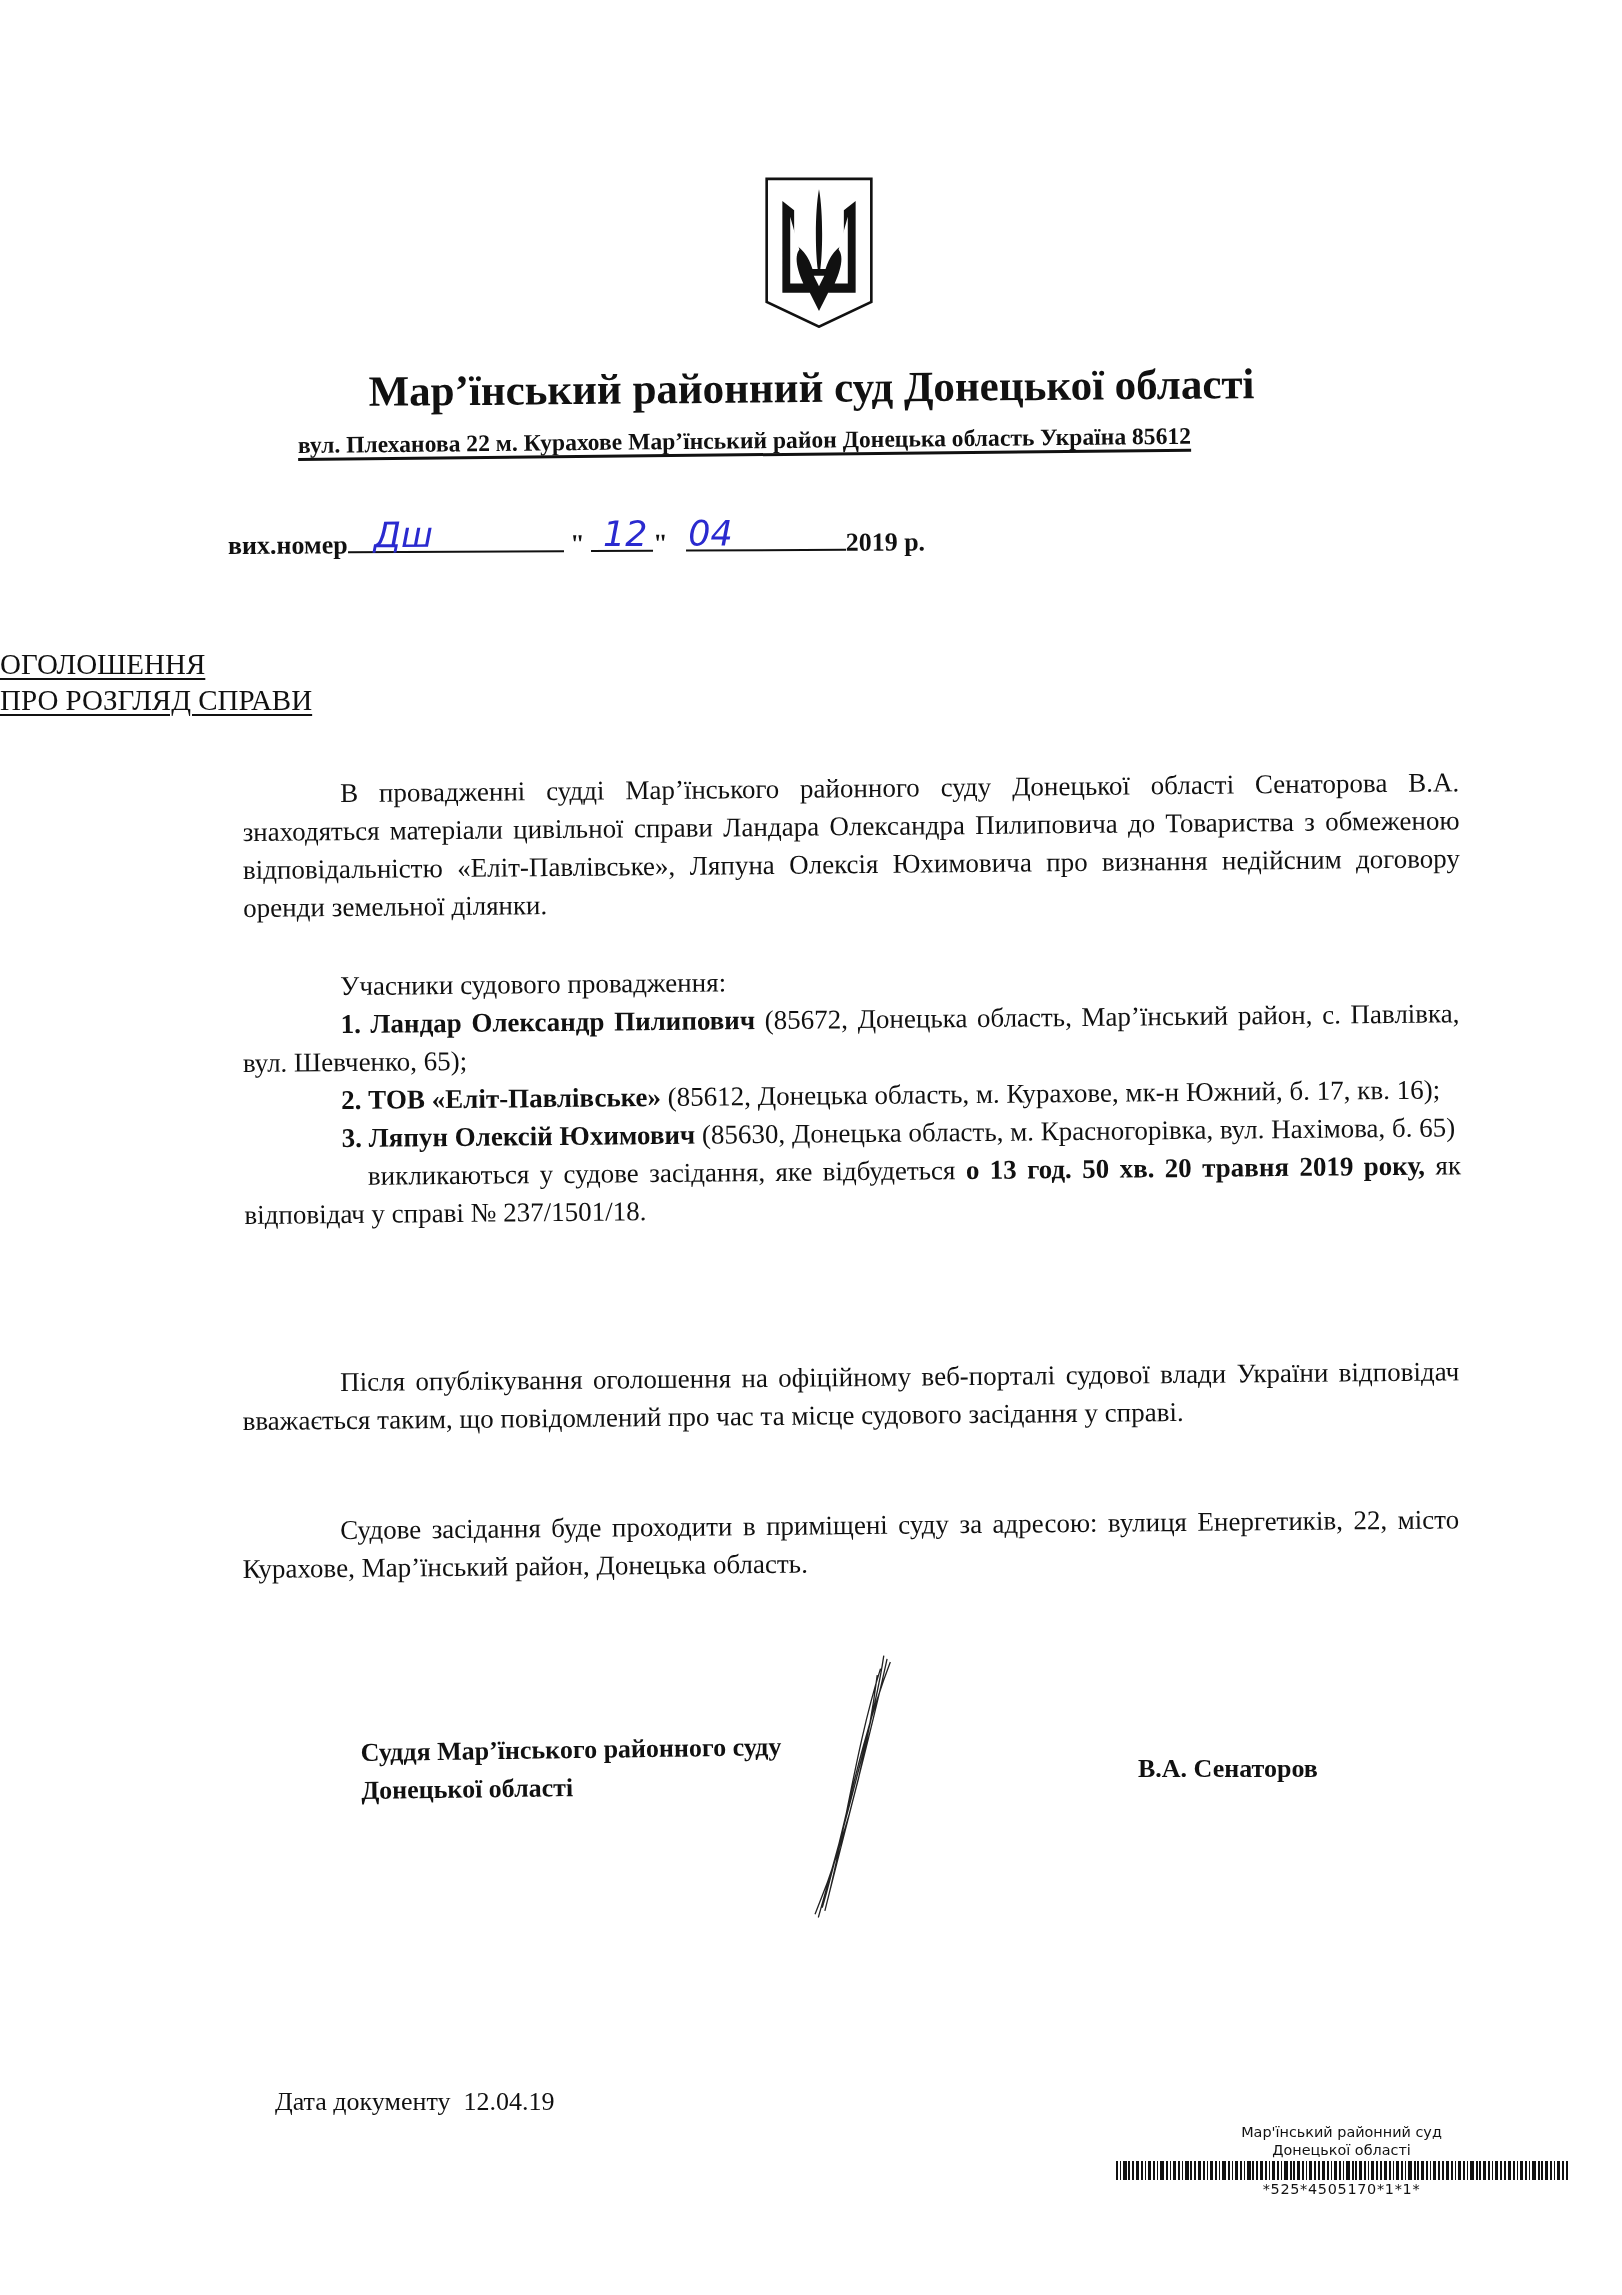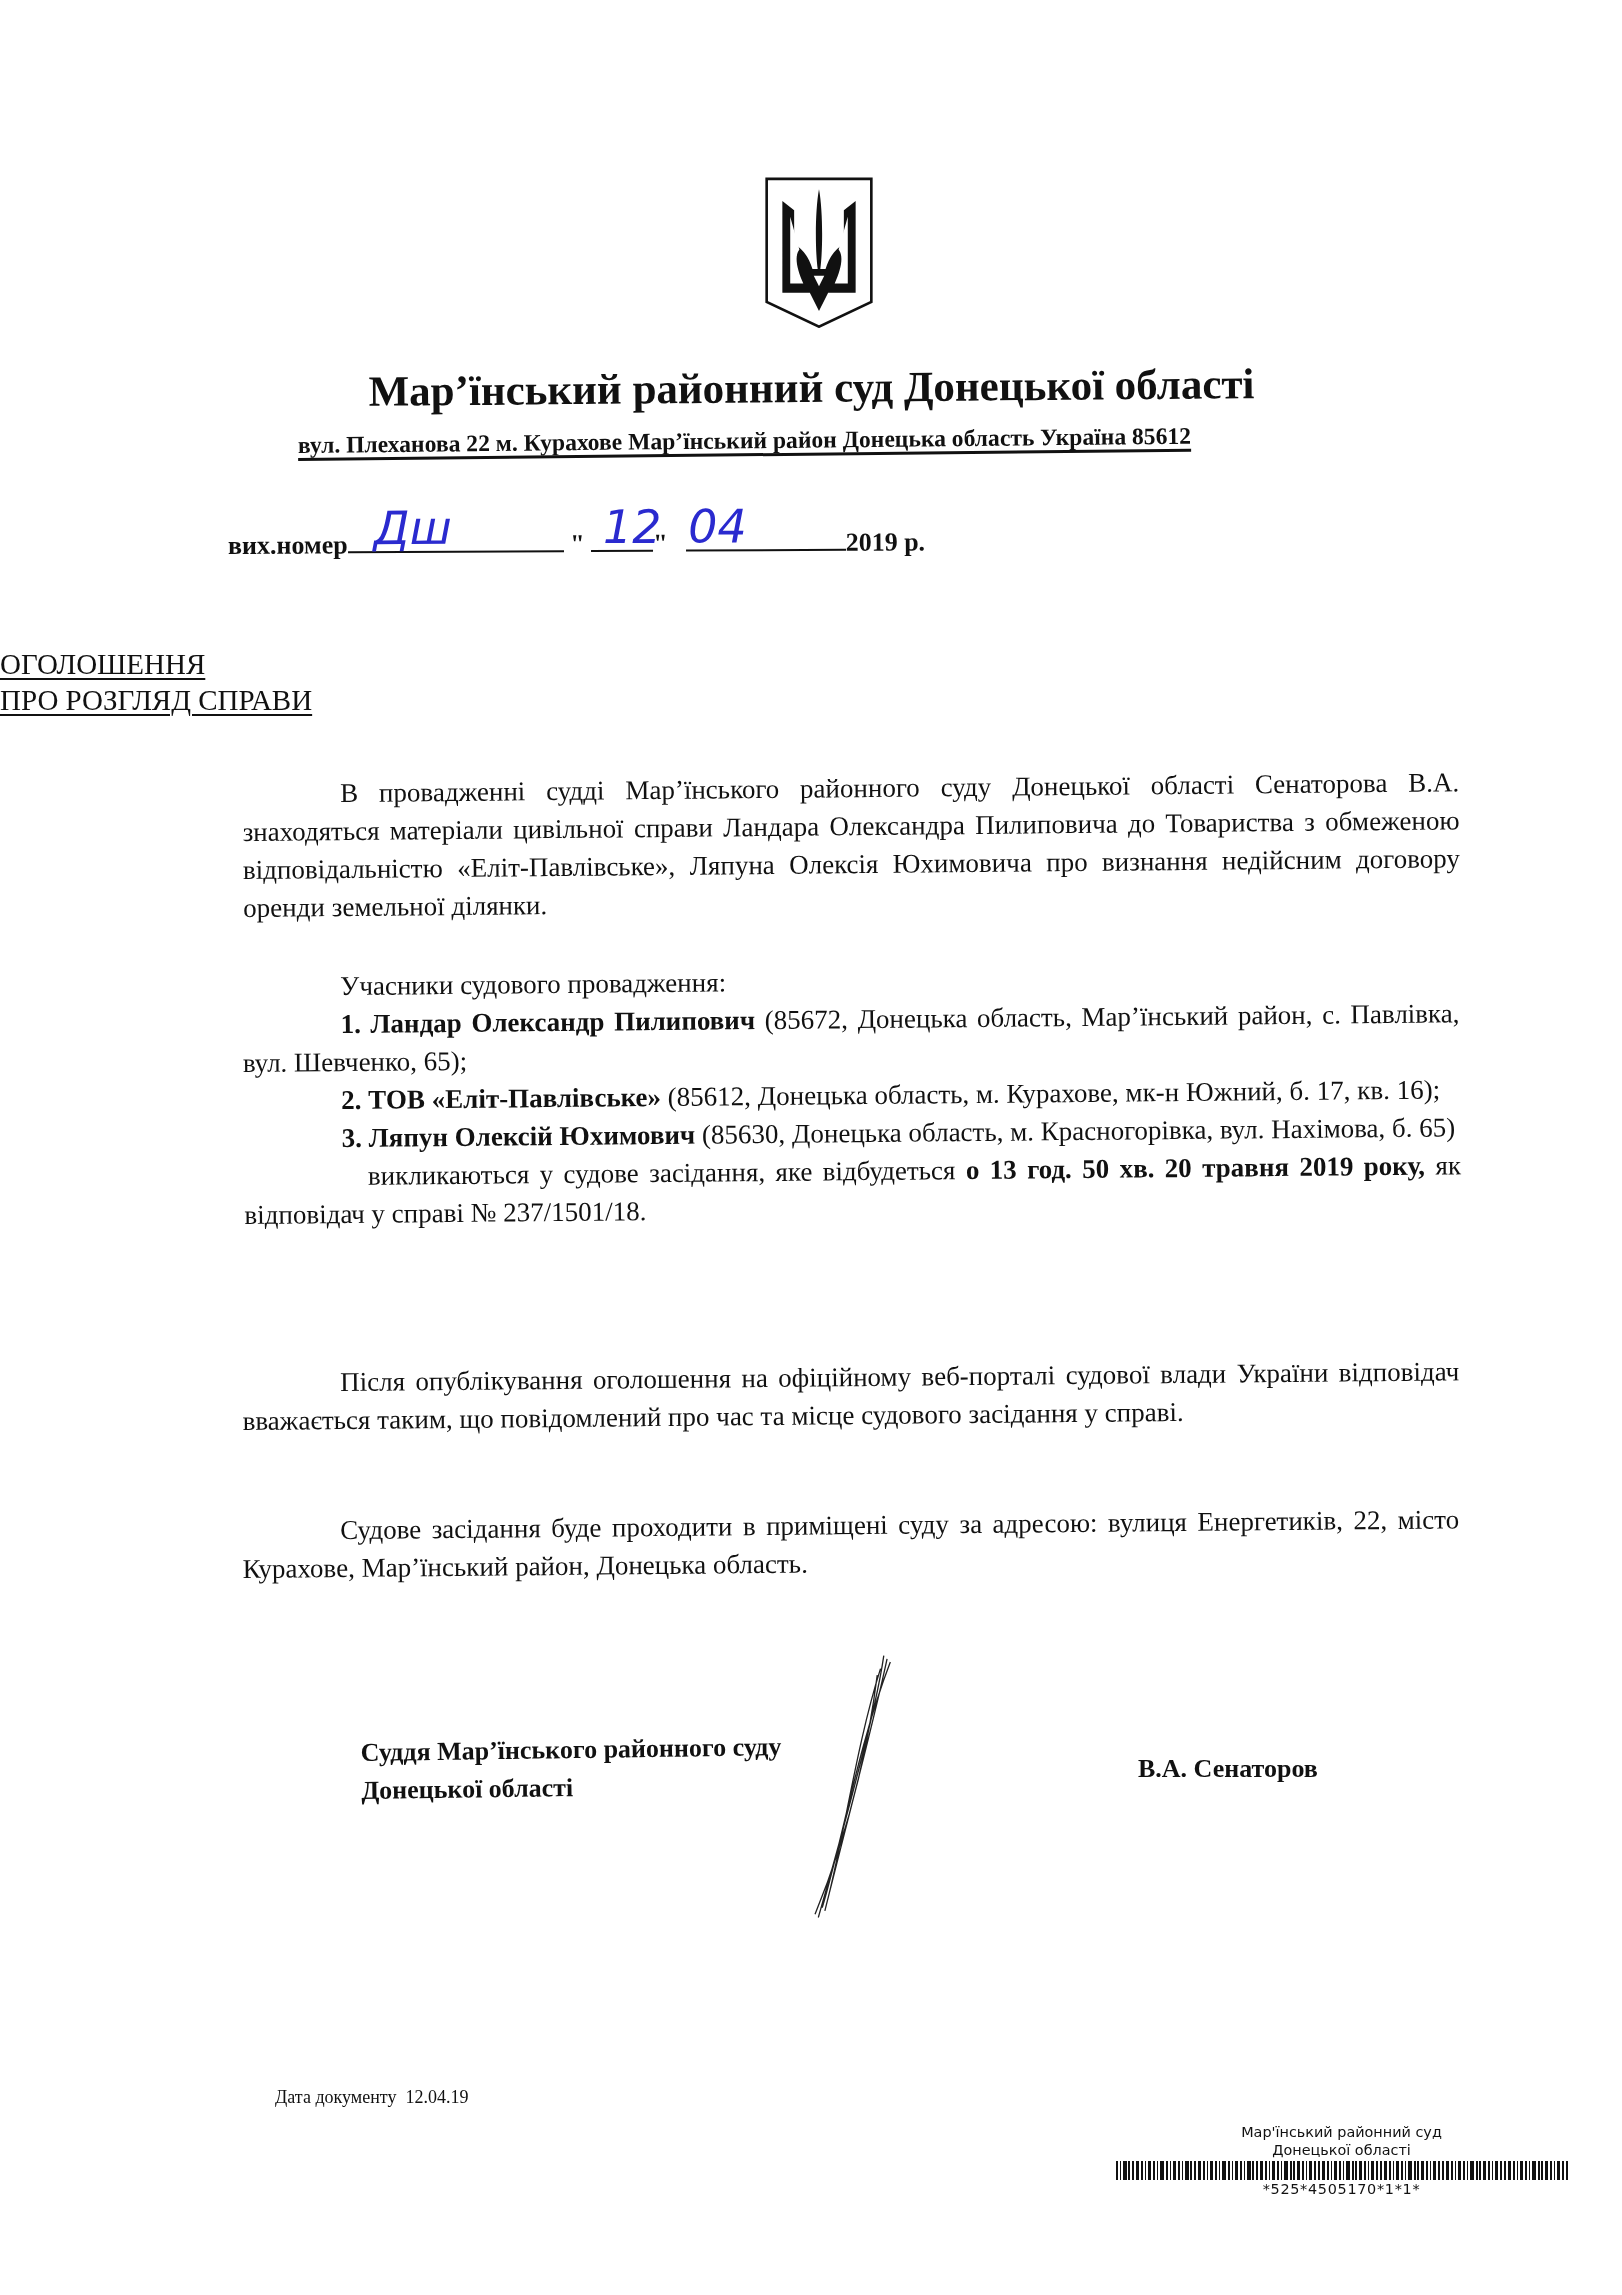--- a/index.html
+++ b/index.html
@@ -11,33 +11,33 @@
                    font-size: 43px; font-weight: bold; letter-spacing: 0px;
                    transform: rotate(-0.5deg); transform-origin: center; }
     .court-address { left: 298px; top: 432px; font-size: 23.6px; font-weight: bold;
                      text-decoration: underline; text-decoration-thickness: 2.6px;
                      text-underline-offset: 5.2px; transform: rotate(-0.6deg);
                      transform-origin: left; white-space: nowrap; }
     .outno { left: 228px; top: 530px; font-size: 26px; font-weight: bold; white-space: nowrap;
              transform: rotate(-0.3deg); transform-origin: left; }
     .outno .line { display: inline-block; border-bottom: 2.6px solid #111; height: 22px; vertical-align: baseline; position: relative; }
     .hand { position: absolute; bottom: -3.9px; color: #2a2acf; font-family: "DejaVu Sans", sans-serif;
-            font-style: italic; font-weight: normal; font-size: 46px; }
+            font-style: italic; font-weight: normal; font-size: 35px; }
     .heading { left: 0; width: 1623px; text-align: left; font-size: 29px; }
     .heading span { text-decoration: underline; text-decoration-thickness: 2px; text-underline-offset: 3.9px; }
     .para { left: 242px; width: 1217px; font-size: 27px; line-height: 38px; text-align: justify;
             transform: rotate(-0.55deg); transform-origin: left top; }
     .para p { margin: 0; }
     .indent { text-indent: 98px; }
     .b { font-weight: bold; }
     .sign-left { left: 361px; top: 1734px; font-size: 26px; font-weight: bold; line-height: 38px;
                  transform: rotate(-0.8deg); transform-origin: left; }
     .sign-right { left: 1090px; top: 1754px; font-size: 26px; font-weight: bold; margin-left: 48px; }
     .signature { left: 779px; top: 1649px; width: 131px; height: 275px; }
-    .docdate { left: 275px; top: 2087px; font-size: 18px; }
+    .docdate { left: 275px; top: 2087px; font-size: 26px; }
     .stamp { left: 1106px; top: 2123px; width: 471px; text-align: center;
              font-family: "DejaVu Sans", sans-serif; font-size: 14.4px; line-height: 18.3px; }
     .barcode { height: 19.6px; margin: 1.3px auto 0; width: 452px;
                background: repeating-linear-gradient(90deg, #111 0 2px, #fff 2px 3.9px, #111 3.9px 5.2px, #fff 5.2px 7.2px, #111 7.2px 10.5px, #fff 10.5px 12.4px); }
     .barcode-num { font-size: 14.4px; letter-spacing: 0.7px; }
   </style>
 </head>
 <body>
 
 <svg class="abs emblem" viewBox="0 0 180 240">

